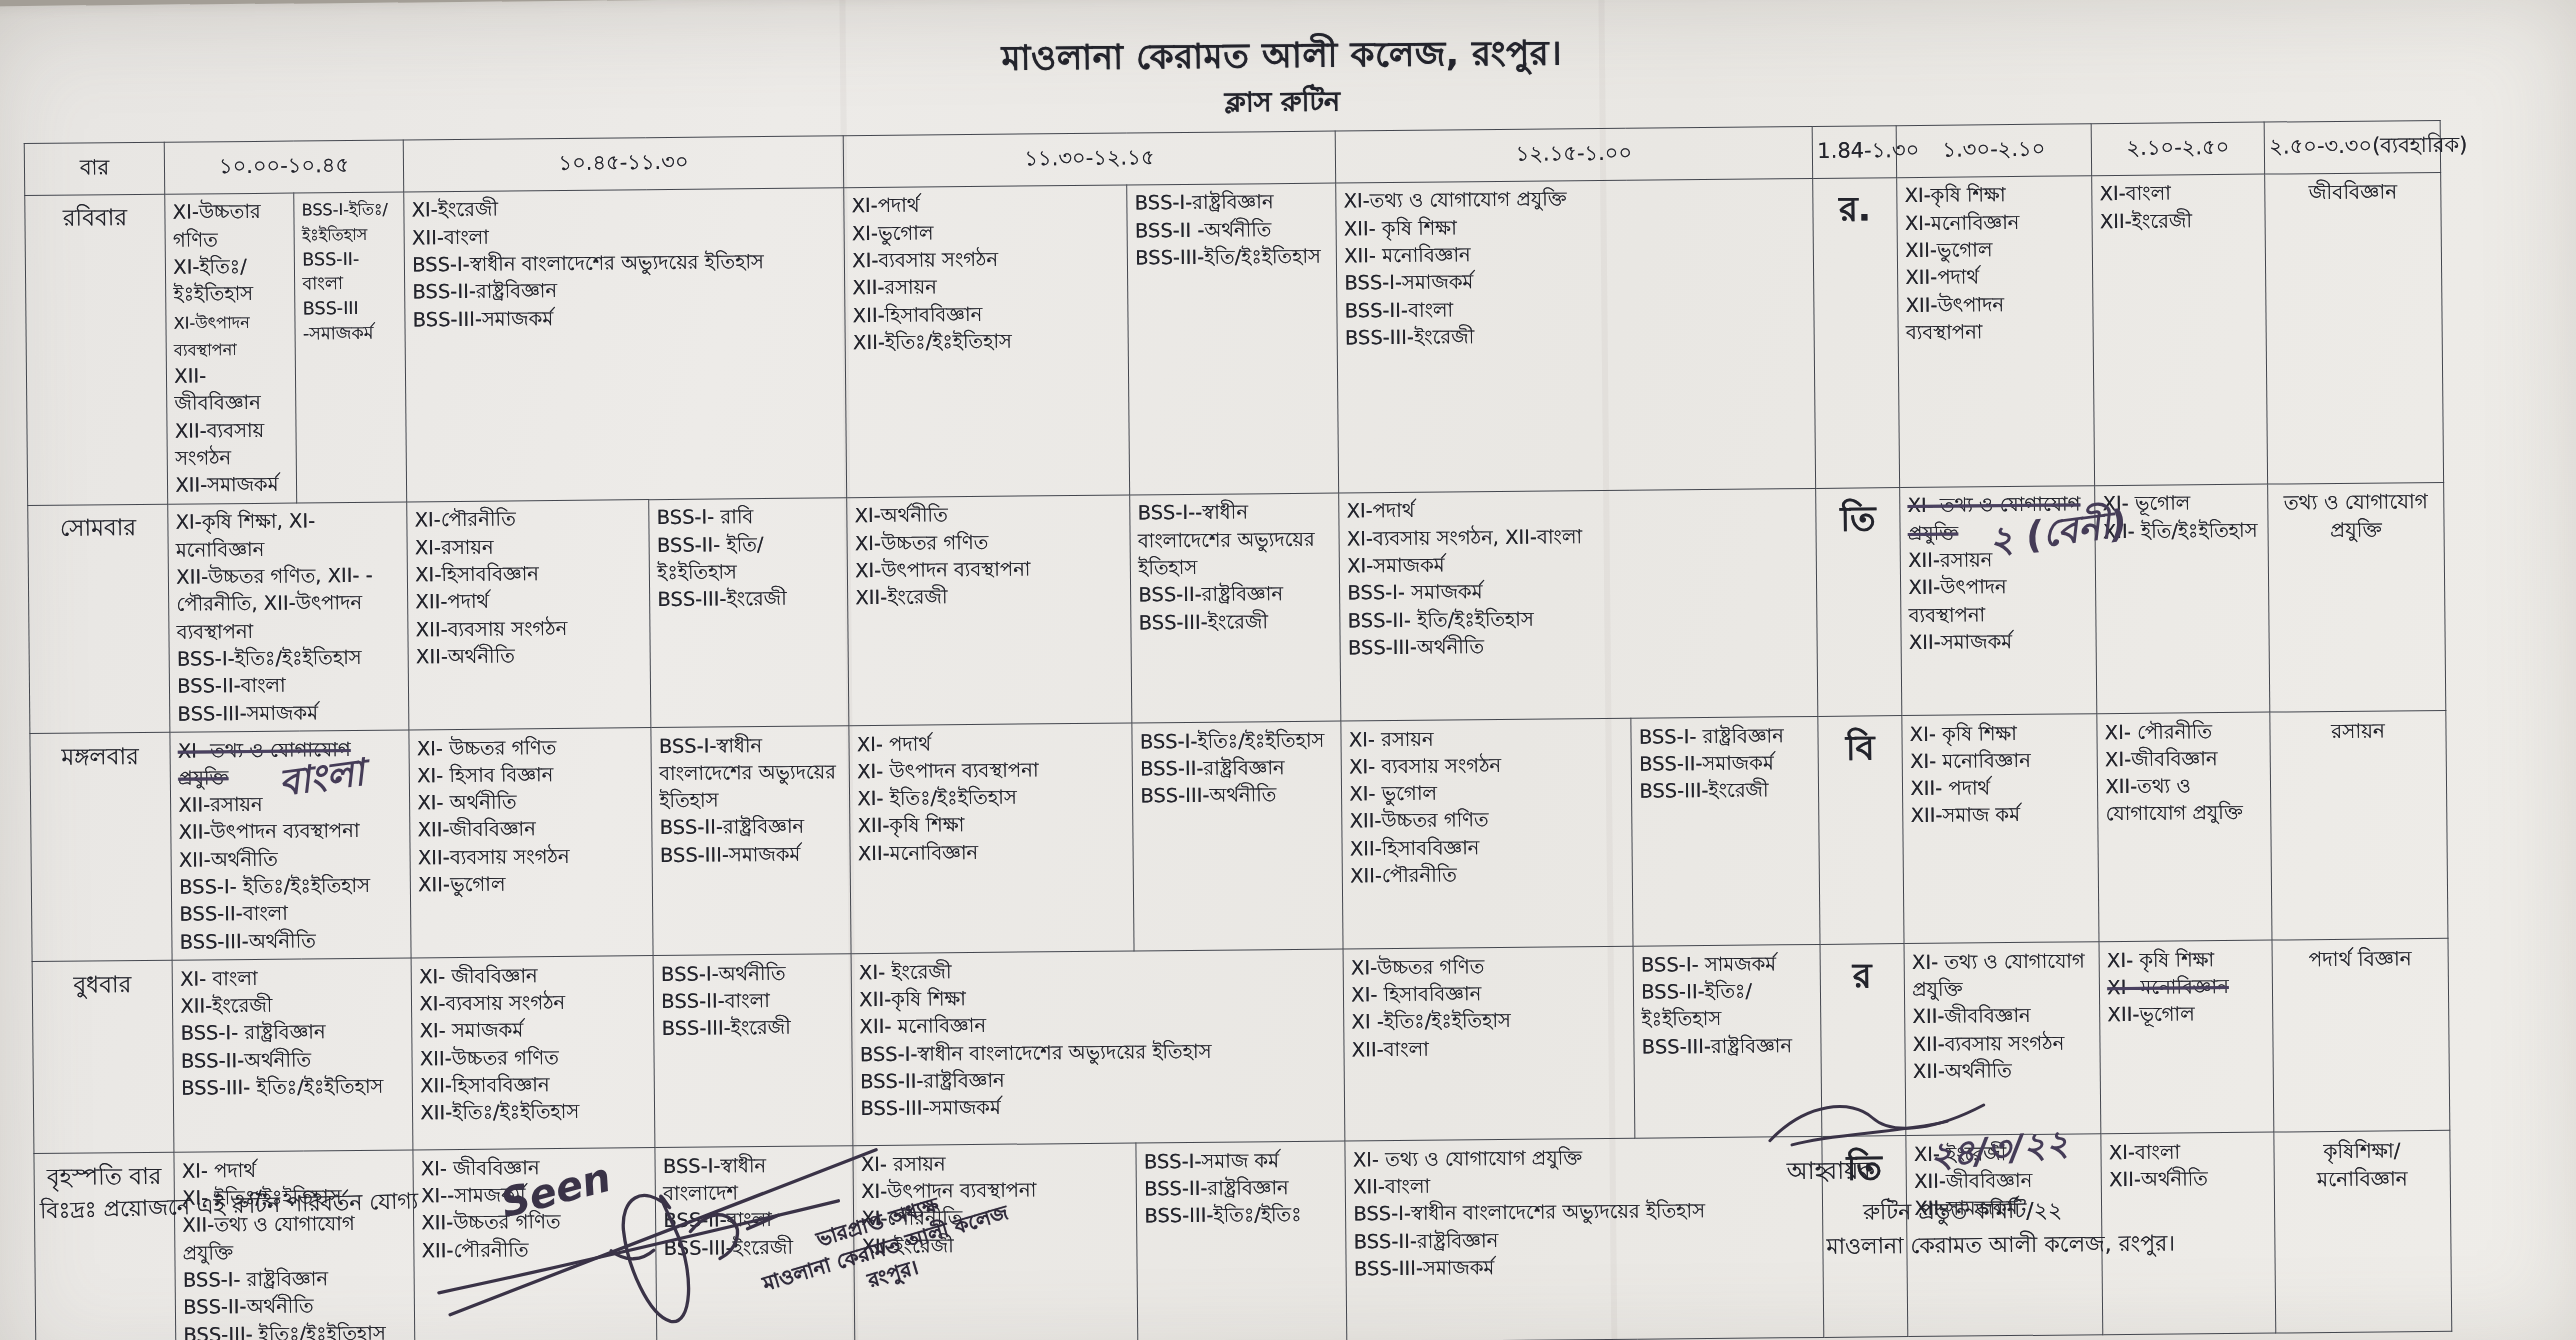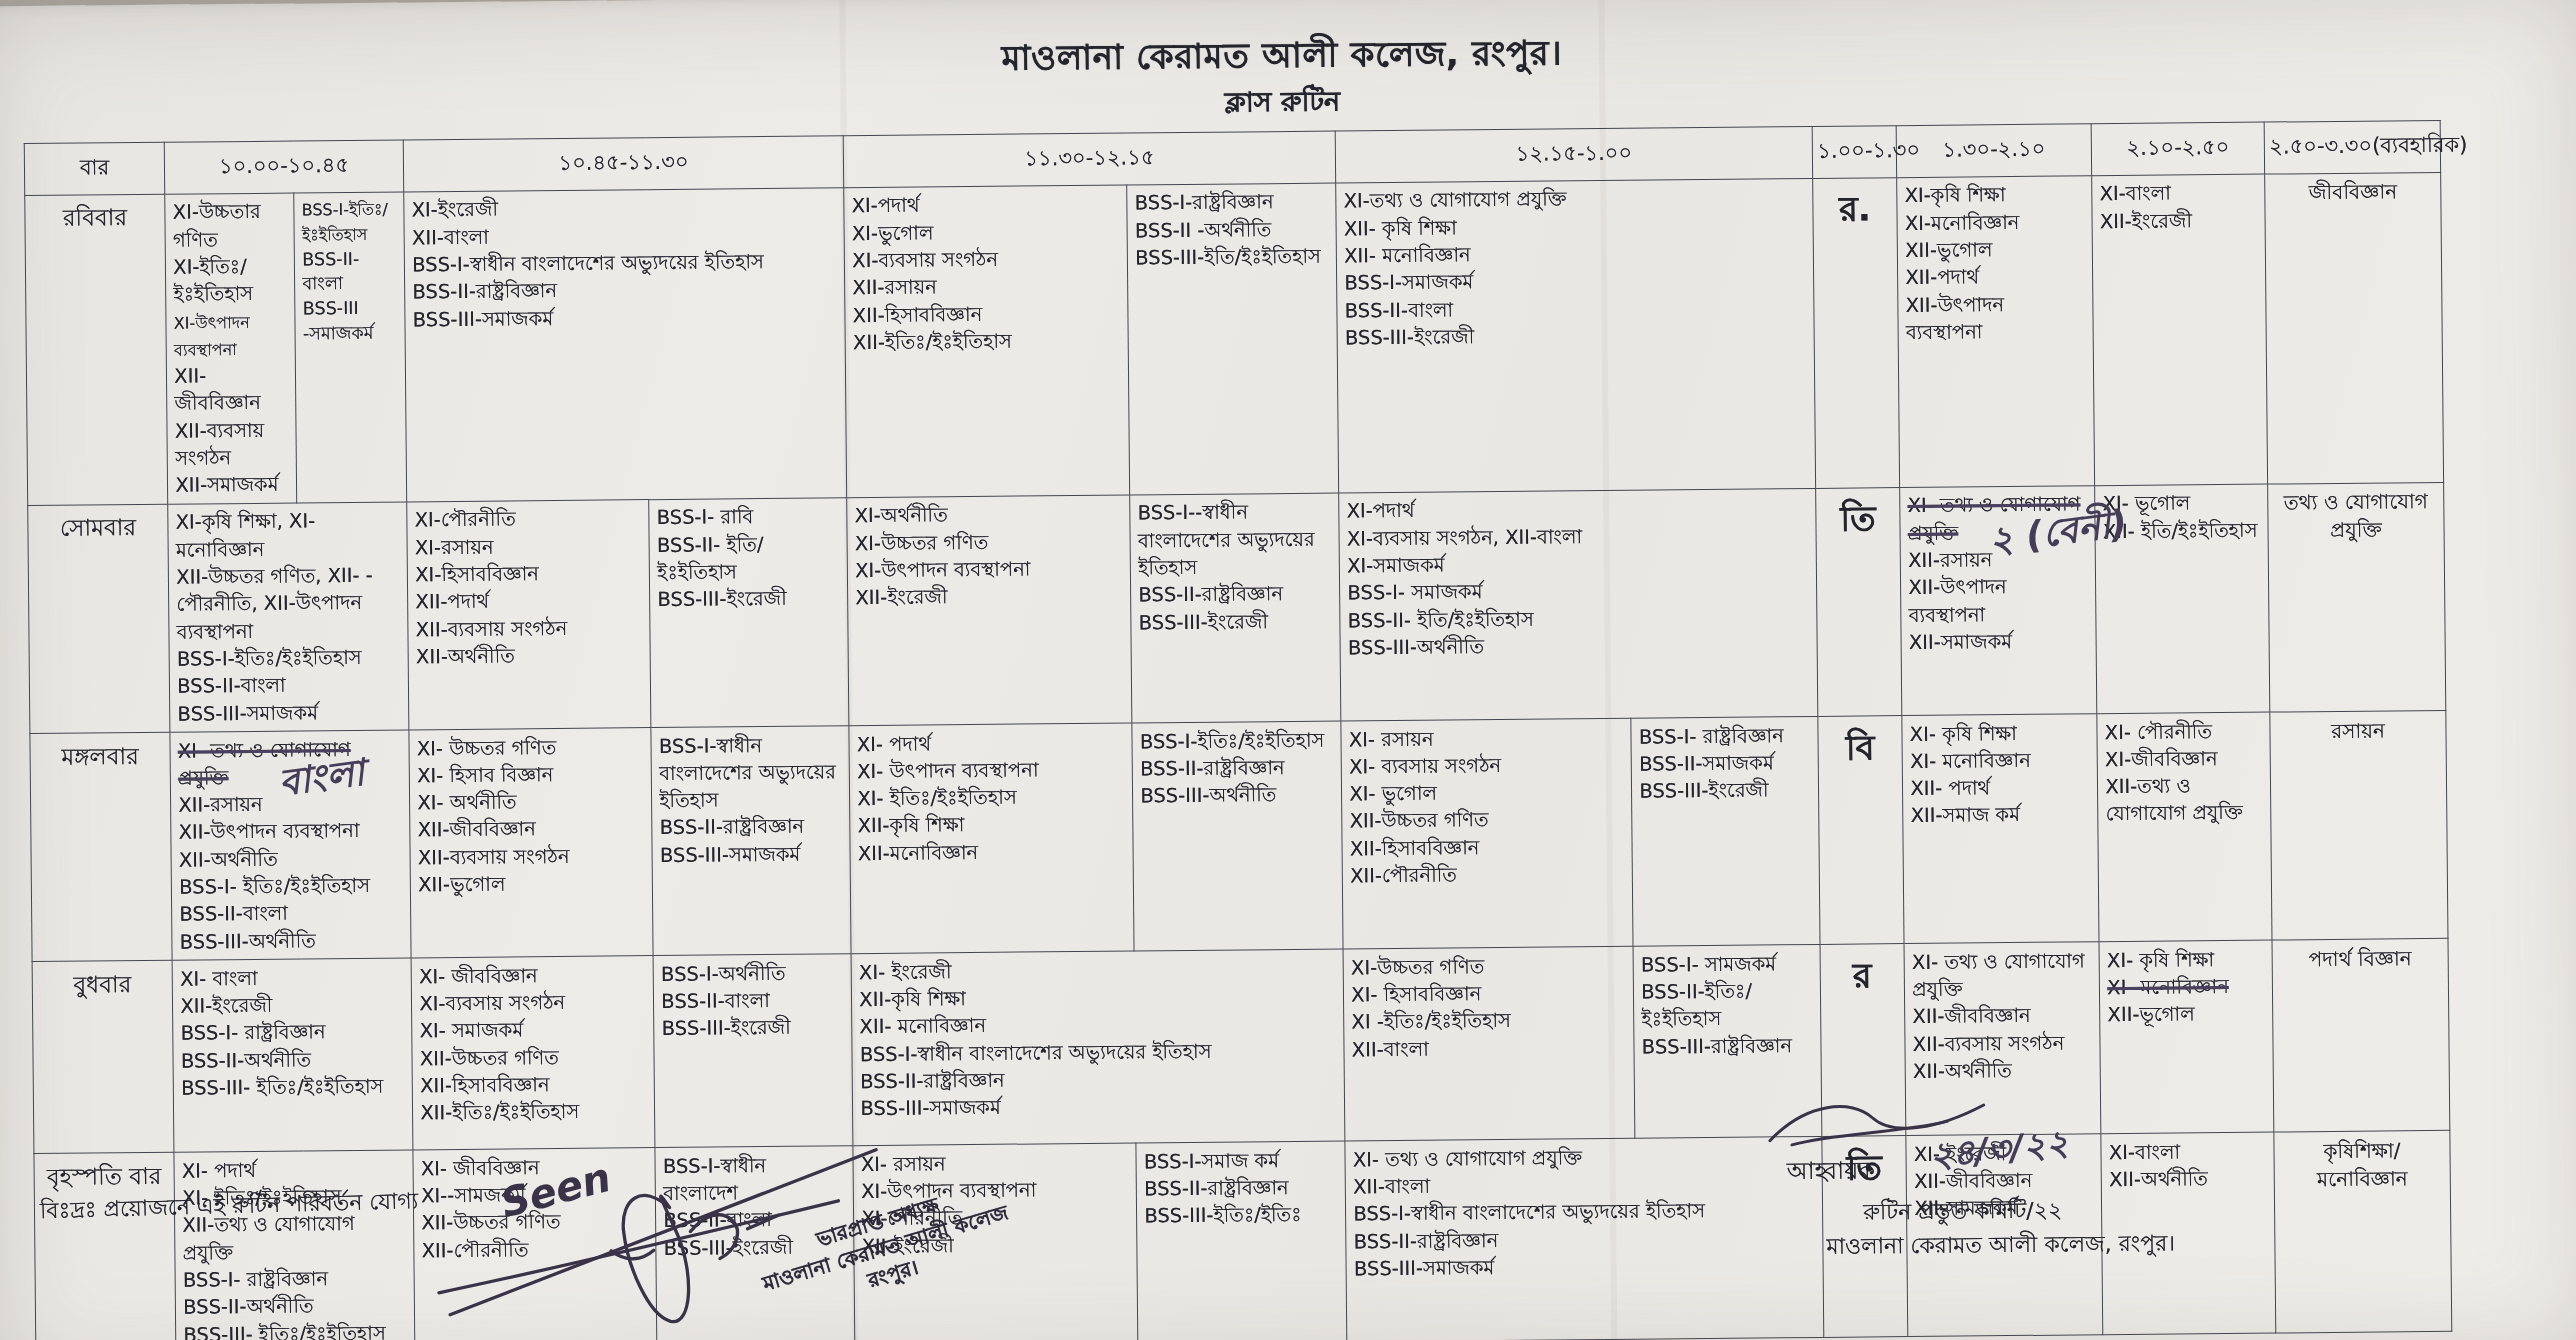--- a/index.html
+++ b/index.html
@@ -113,21 +113,21 @@
         <col style="width:173px">
       <col style="width:176px">
     </colgroup>
     <tbody>
         <tr class="hdr">
       <th>বার</th>
       <th colspan="2">১০.০০-১০.৪৫</th>
       <th colspan="2">১০.৪৫-১১.৩০</th>
       <th colspan="2">১১.৩০-১২.১৫</th>
       <th colspan="2">১২.১৫-১.০০</th>
-      <th>১.০০-১.৩০</th>
+      <th>1.84-১.৩০</th>
       <th>১.৩০-২.১০</th>
       <th>২.১০-২.৫০</th>
       <th>২.৫০-৩.৩০(ব্যবহারিক)</th>
     </tr>
 
     <tr class="r1">
       <td class="day">রবিবার</td>
       <td class="c">
             <div class="line">XI-উচ্চতার গণিত</div>
             <div class="line">XI-ইতিঃ/ইঃইতিহাস</div>

